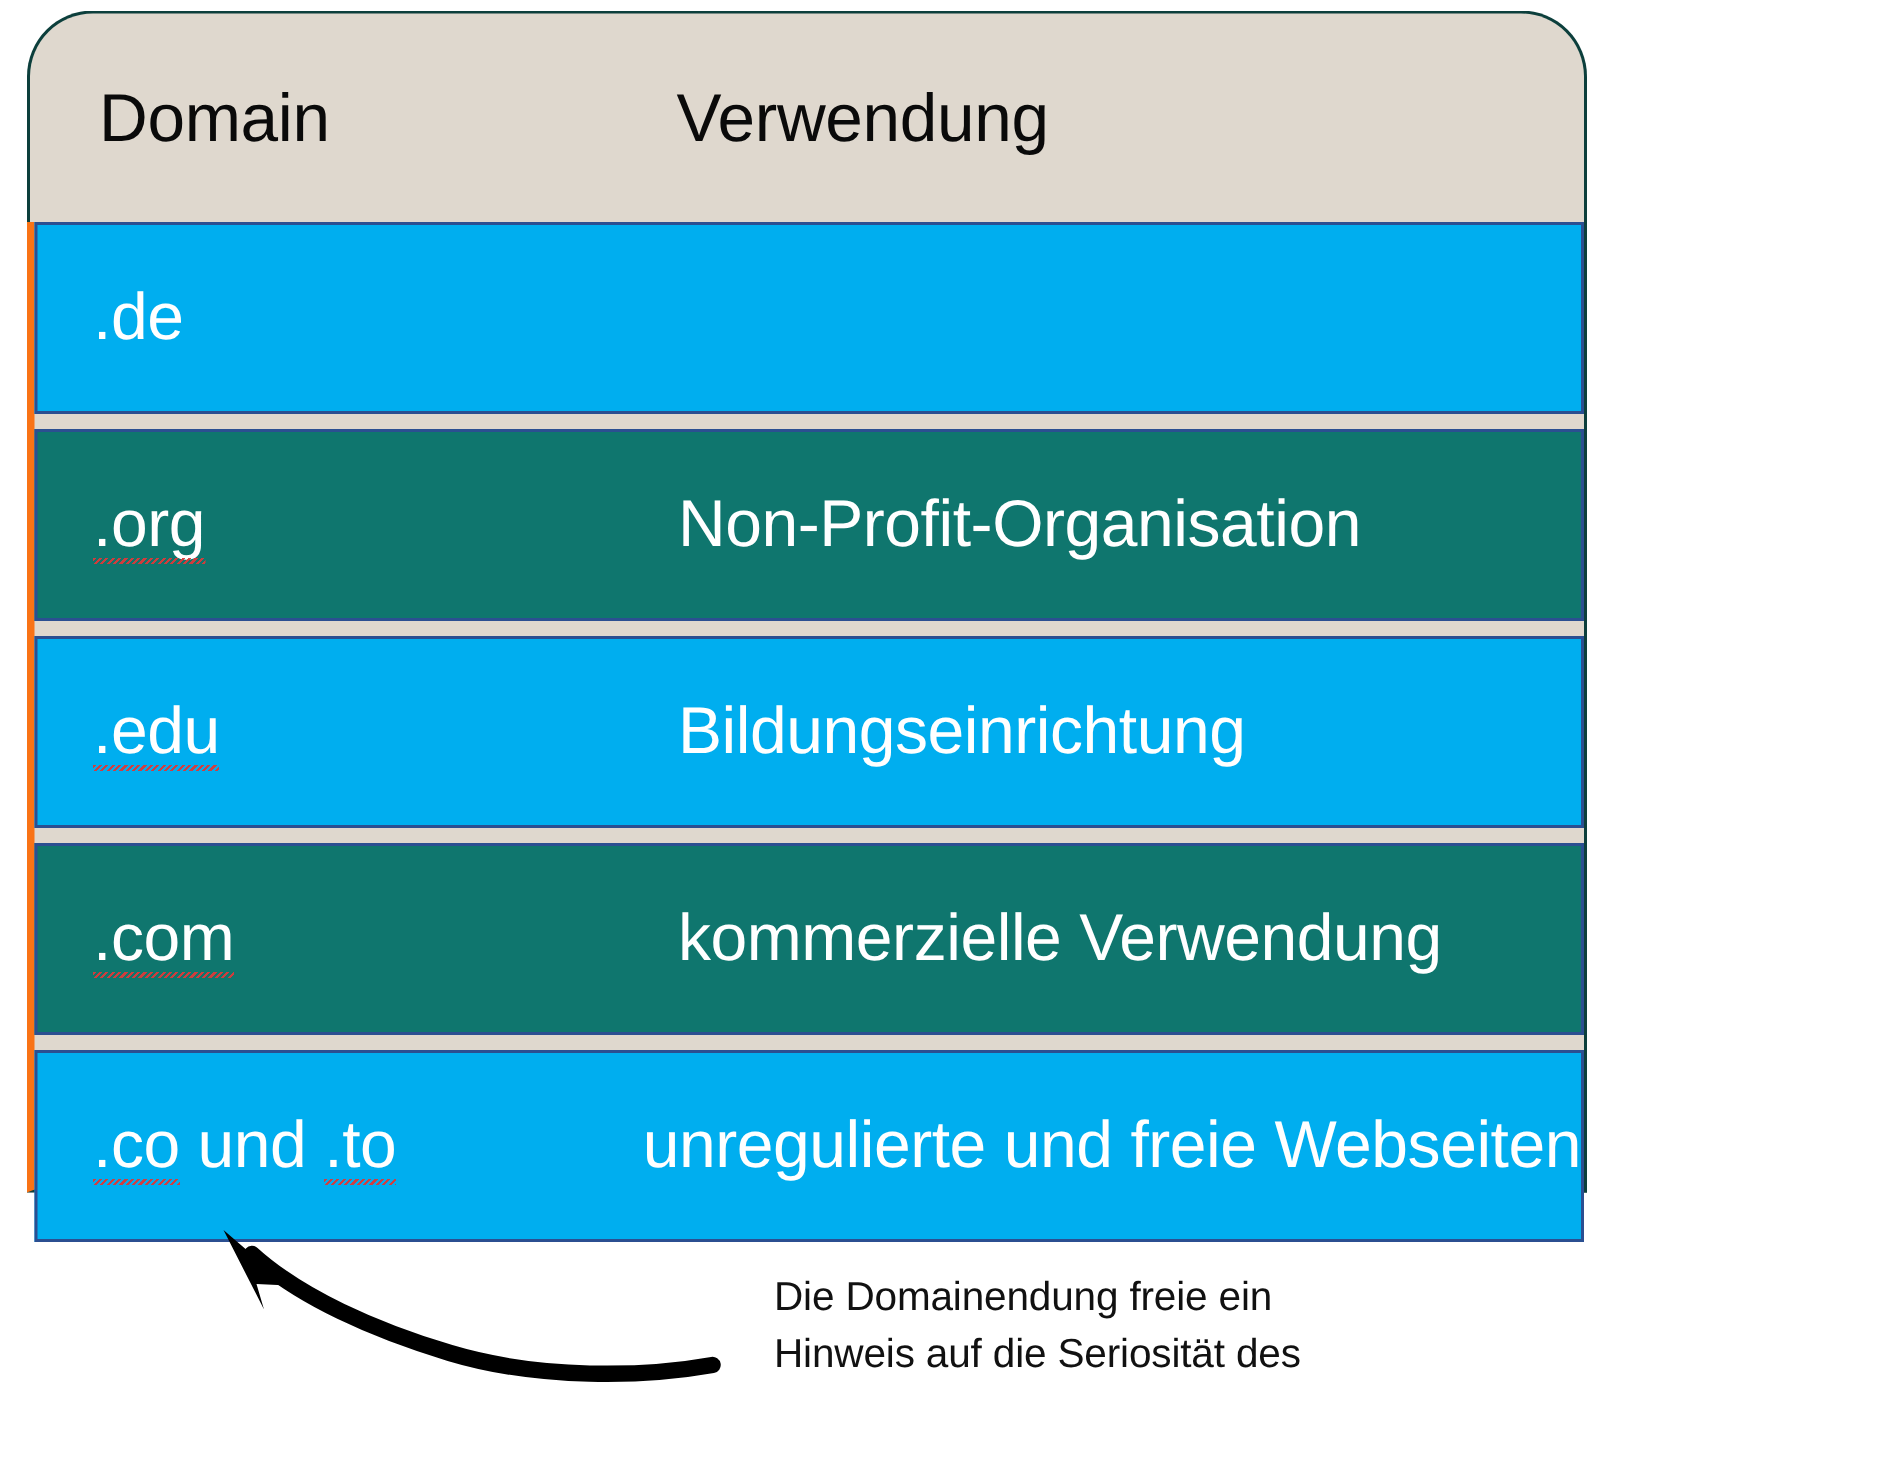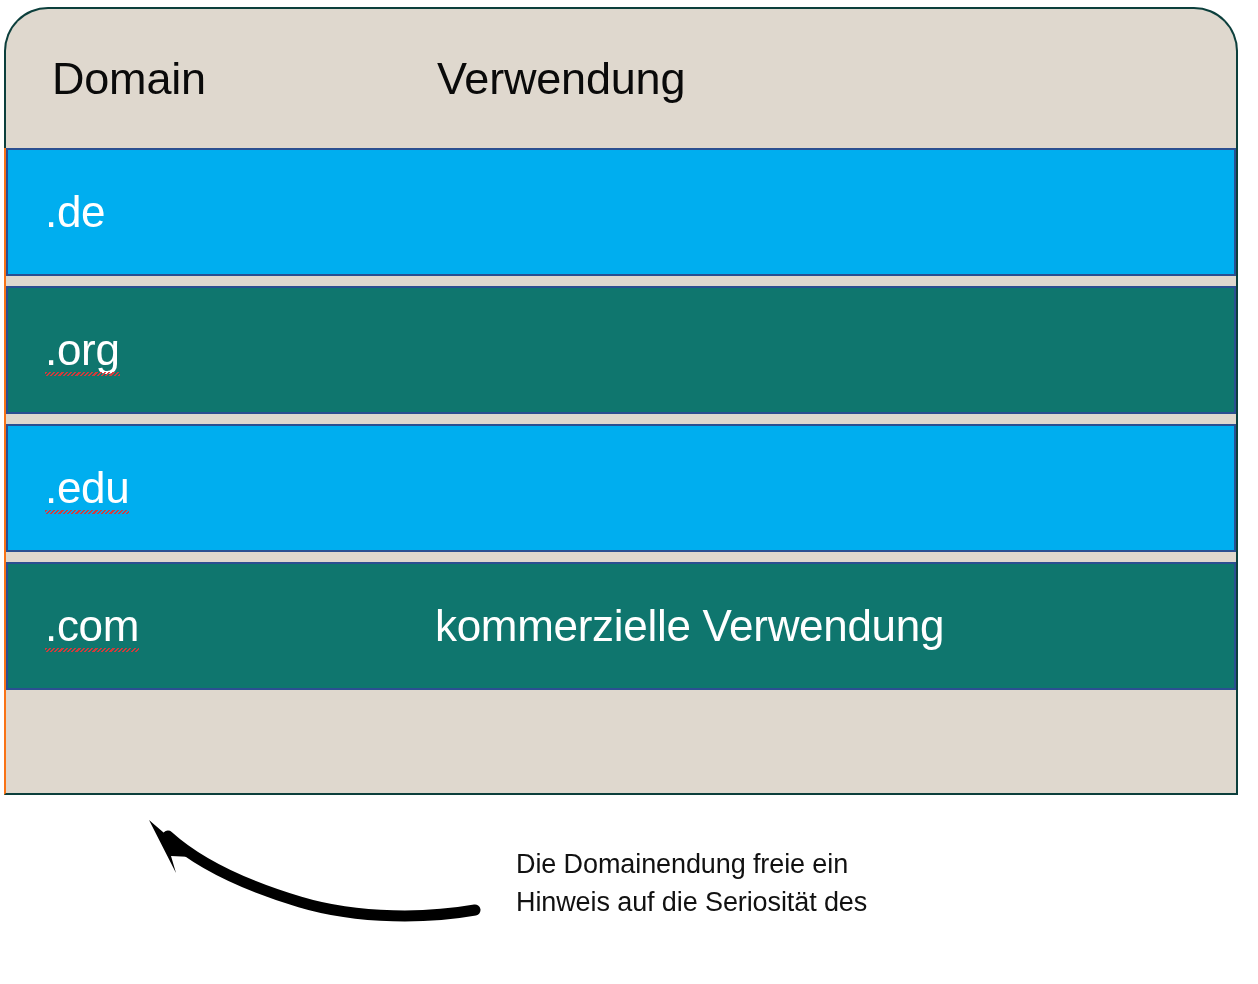--- a/index.html
+++ b/index.html
@@ -11,23 +11,23 @@
     width: 1258px;
     height: 984px;
     position: relative;
     overflow: hidden;
     font-family: "Liberation Sans", sans-serif;
   }
 
   
   #domain-table {
     position: absolute;
-    left: 4px;
+    left: 18px;
     top: 7px;
-    width: 1234px;
+    width: 1040px;
     height: 788px;
   }
 
   
   .table-header {
     position: absolute;
     left: 0;
     top: 0;
     width: 100%;
     height: 141px;
@@ -51,21 +51,21 @@
 
   
   .table-body {
     position: absolute;
     left: 0;
     top: 141px;
     width: 100%;
     height: 647px;
     box-sizing: border-box;
     background: #DFD8CE;
-    border-left: 2px solid #f97316;
+    border-left: 5px solid #f97316;
     border-right: 2px solid #0C3F3C;
     border-bottom: 2px solid #0C3F3C;
     padding: 0;
   }
 
   .row {
     position: relative;
     box-sizing: border-box;
     display: flex;
     align-items: center;
@@ -141,31 +141,37 @@
   </div>
 
   <div class="table-body">
 
     <div class="row r-light row-h-128">
       <span class="cell cell-domain">.de</span>
     </div>
 
     <div class="row r-dark row-h-128">
       <span class="cell cell-domain"><span class="sp">.org</span></span>
+      <span class="cell cell-use">Non-Profit-Organisation</span>
     </div>
 
     <div class="row r-light row-h-128">
       <span class="cell cell-domain"><span class="sp">.edu</span></span>
+      <span class="cell cell-use">Bildungseinrichtung</span>
     </div>
 
     <div class="row r-dark row-h-128">
       <span class="cell cell-domain"><span class="sp">.com</span></span>
       <span class="cell cell-use">kommerzielle Verwendung</span>
     </div>
 
+    <div class="row r-light row-h-128">
+      <span class="cell cell-domain"><span class="sp">.co</span><span> und </span><span class="sp">.to</span></span>
+      <span class="cell cell-use">unregulierte und freie Webseiten</span>
+    </div>
 
   </div>
 </div>
 
 <svg id="hint-arrow" viewBox="0 0 360 125">
   <path d="M 345 100
            C 300 108, 230 110, 170 92
            C 120 77, 70 55, 38 26" fill="none" stroke="#000000" stroke-width="11" stroke-linecap="round"></path>
   <path d="M 19 10 L 62 47 L 41 46 L 46 63 Z" fill="#000000"></path>
 </svg>

